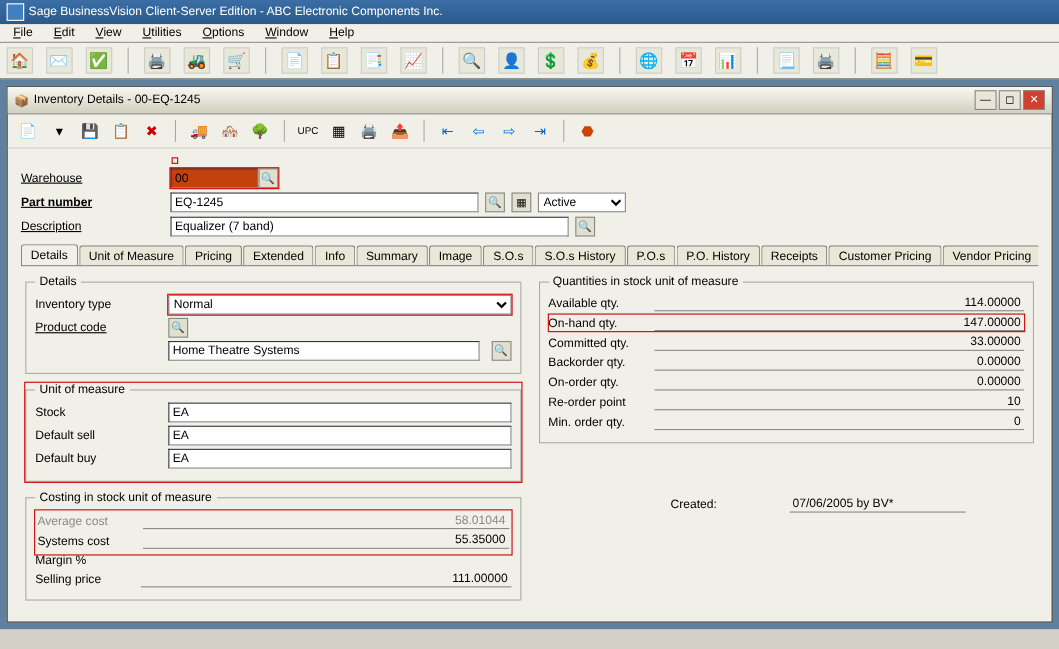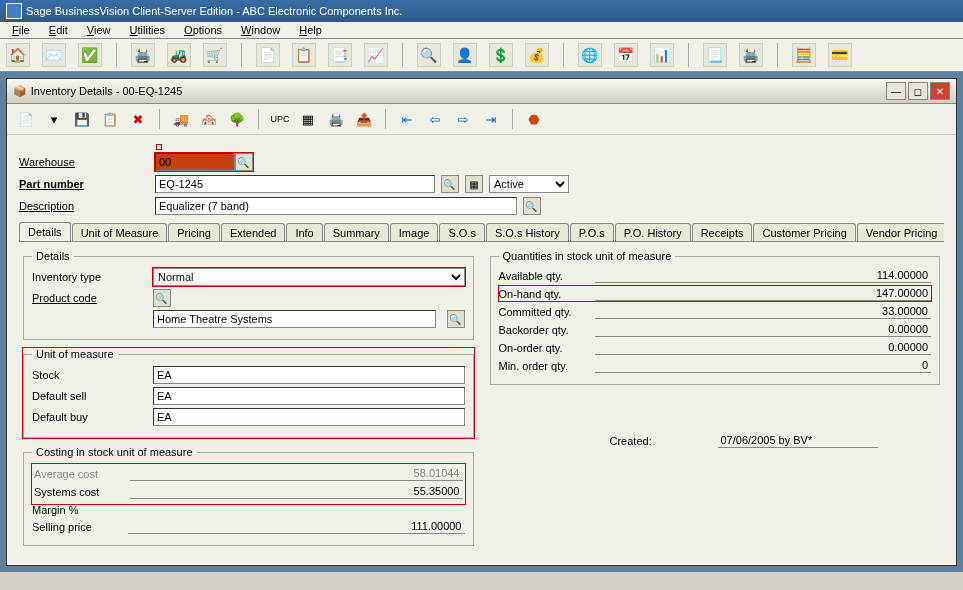--- a/index.html
+++ b/index.html
@@ -252,20 +252,24 @@
               </div>
             <div class="fld-row">
                 <span class="fld-label">Backorder qty.</span>
                 <input class="ro" readonly="" value="0.00000" style="">
               </div>
             <div class="fld-row">
                 <span class="fld-label">On-order qty.</span>
                 <input class="ro" readonly="" value="0.00000" style="">
               </div>
             <div class="fld-row">
+                <span class="fld-label">Re-order point</span>
+                <input class="ro" readonly="" value="10" style="">
+              </div>
+            <div class="fld-row">
                 <span class="fld-label">Min. order qty.</span>
                 <input class="ro" readonly="" value="0" style="">
               </div>
           </fieldset>
 
           <div style="height:40px"></div>
           <div class="meta-row">
               <span class="ml">Created:</span>
               <input class="meta" readonly="" value="07/06/2005 by BV*" style="">
             </div>

